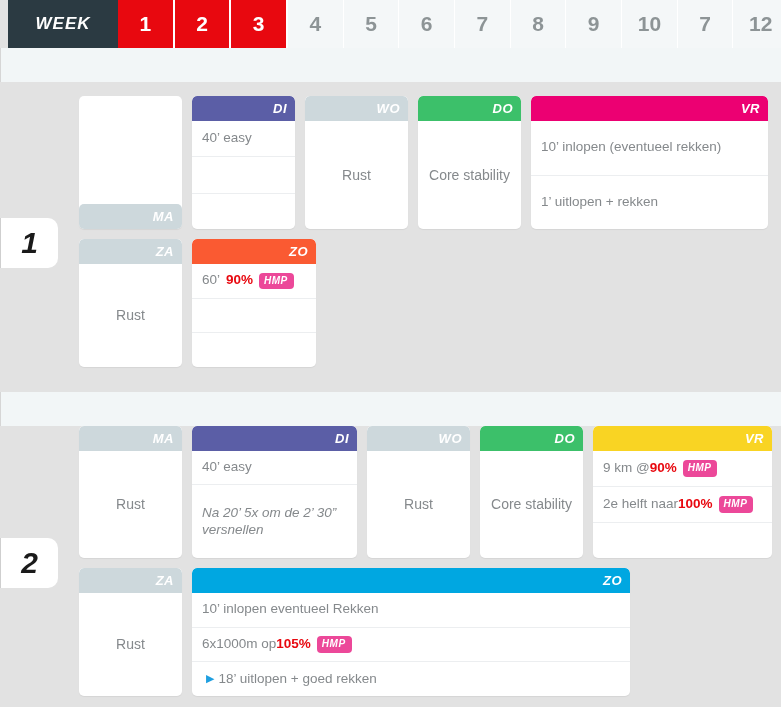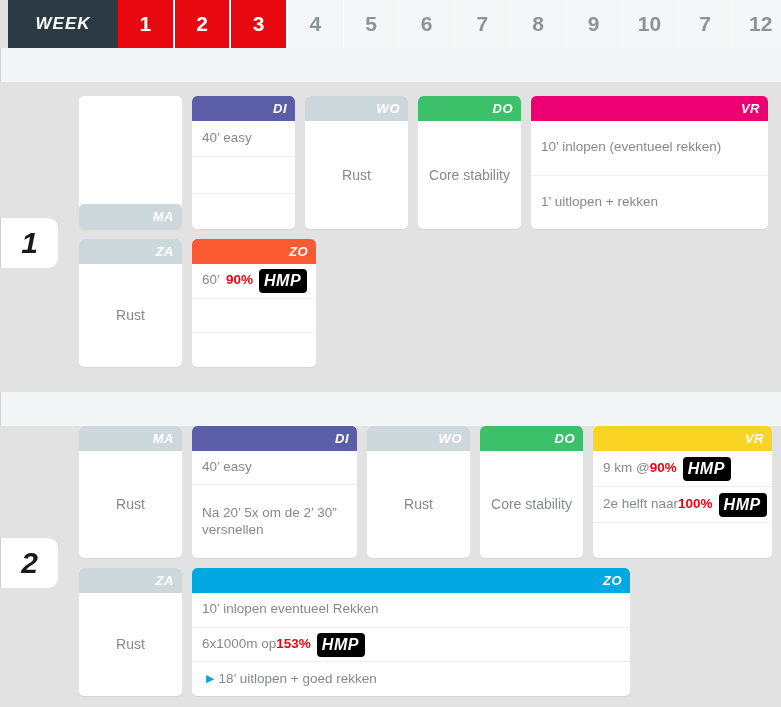--- a/index.html
+++ b/index.html
@@ -84,35 +84,35 @@
     flex: 1 1 0;
     display: flex; align-items: center;
     padding: 0 10px;
     font-size: 13.5px; color: #85898c;
     border-bottom: 1px solid #eceef0;
     line-height: 1.25;
     white-space: nowrap;
   }
   .line:last-child { border-bottom: none; }
   .line.empty { color: transparent; }
-  .line.two { white-space: normal; }
+  .line.two { white-space: normal; font-style: italic; }
 
   .center-text {
     flex: 1 1 auto;
     display: flex; align-items: center; justify-content: center;
     text-align: center;
     font-size: 14px; color: #85898c; line-height: 1.3;
     padding: 0 6px;
   }
 
   .pct { color: #e8080f; font-weight: bold; }
   .hmp {
     display: inline-block;
-    background: #000000; color: #ffffff;
-    font-style: italic; font-weight: bold; font-size: 16px;
+    background: #ec4899; color: #ffffff;
+    font-style: italic; font-weight: bold; font-size: 10px;
     letter-spacing: 0.5px;
     padding: 2px 6px 2px 5px; border-radius: 4px;
     margin-left: 6px; vertical-align: middle;
   }
   .arrow { color: #1f9fe0; font-size: 11px; margin: 0 4px; }
 
   
   .w1r1 { top: 14px; }
   .w1r1 .c-ma { width: 103px; height: 133px; }
   .w1r1 .c-di { width: 103px; height: 133px; }
@@ -291,21 +291,21 @@
         <div class="center-text">Rust</div>
       </div>
     </div>
 
     <div class="card c-zo">
       <div class="card-head" style="background:#00a7e1">ZO</div>
       <div class="card-body">
         <div class="line">10’ inlopen eventueel Rekken</div>
         <div class="line">
           <span>6x1000m op </span>
-          <span class="pct">153%</span>
+          <span class="pct">105%</span>
           <span class="hmp">HMP</span>
         </div>
         <div class="line">
           <span class="arrow">▶</span>
           <span>18’ uitlopen + goed rekken</span>
         </div>
       </div>
     </div>
 
   </div>

